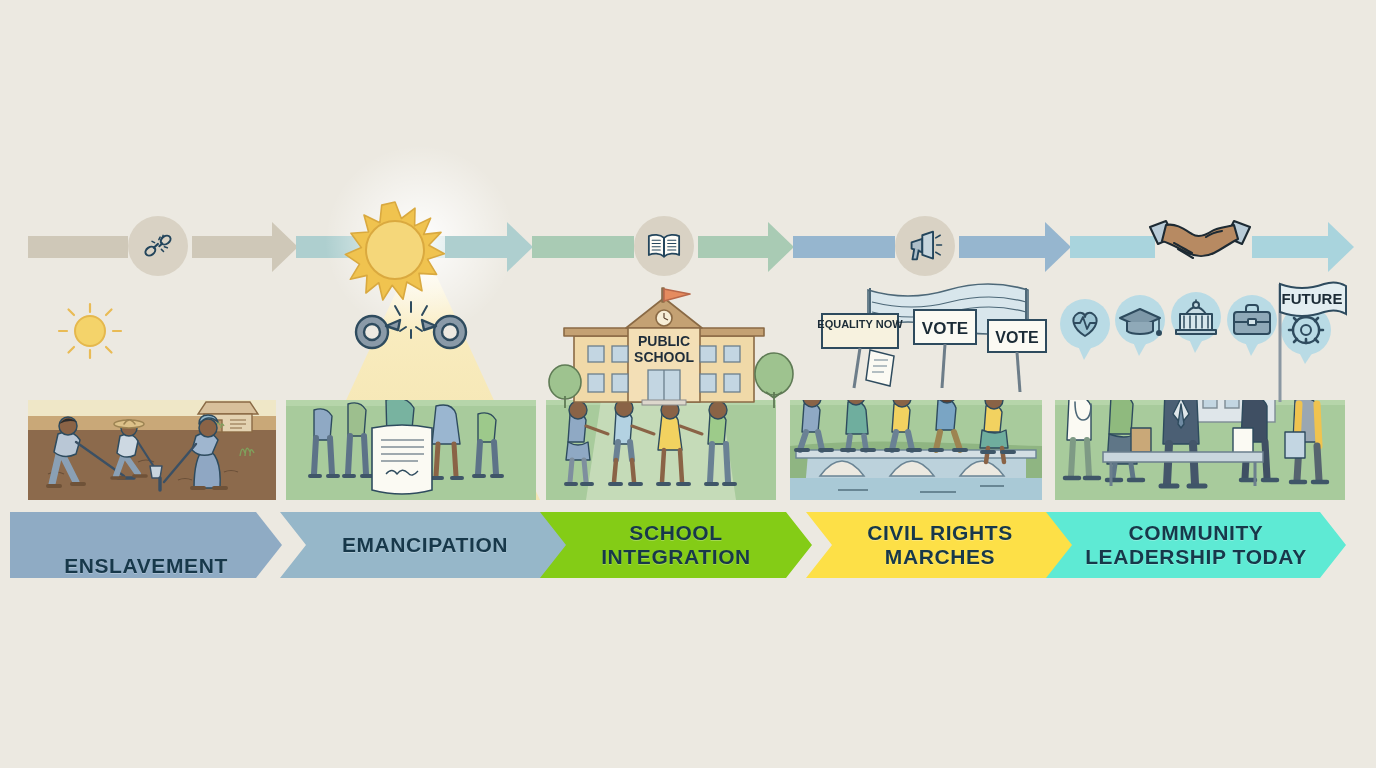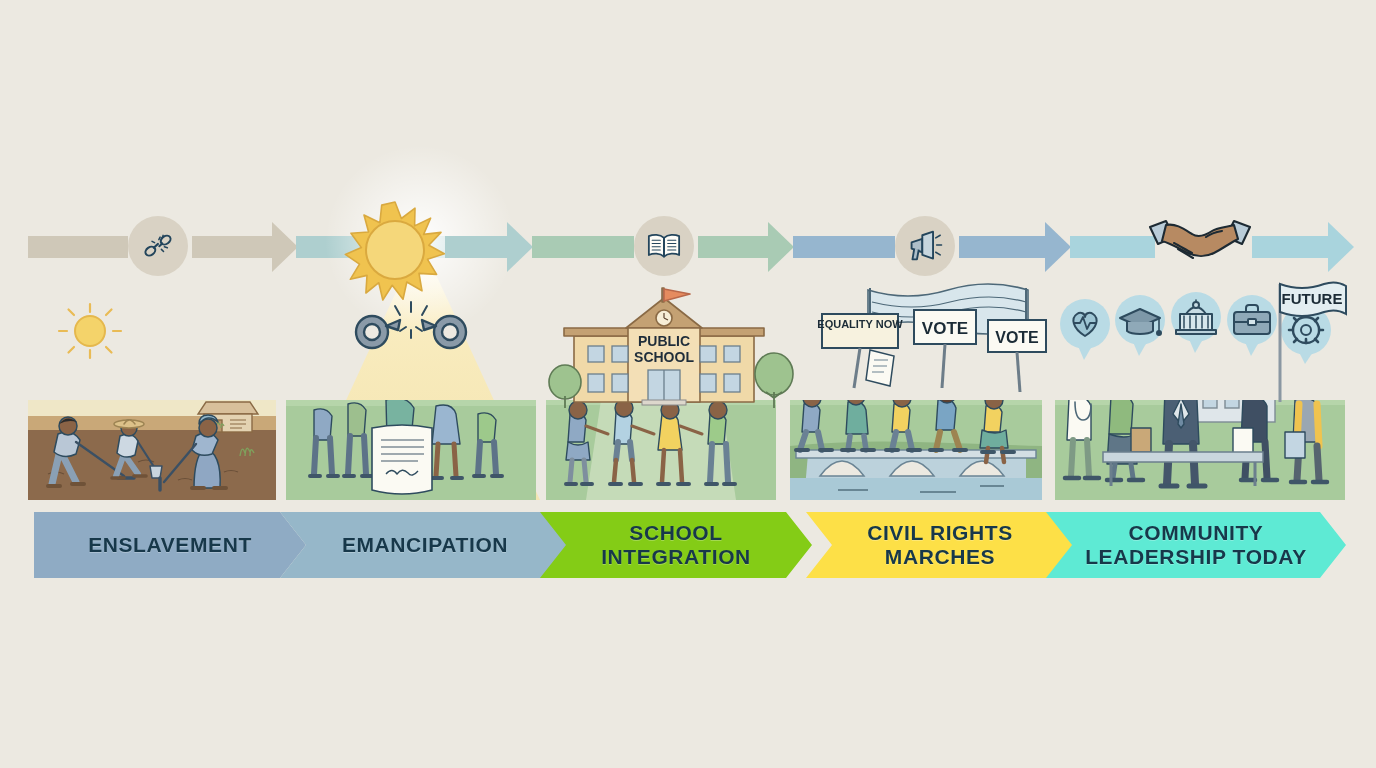--- a/index.html
+++ b/index.html
@@ -533,21 +533,21 @@
       </g>
     </g>
   </svg>
 
   <svg class="abs" style="left:1262px;top:280px;" width="86" height="122" viewBox="0 0 86 122">
     <path d="M18 4 V122" stroke="#8a97a2" stroke-width="3"></path>
     <path d="M18 4 q22 8 44 0 q12 -4 22 2 l0 28 q-10 -6 -22 -2 q-22 8 -44 0 Z" fill="#e3eef1" stroke="#2e4b5e" stroke-width="2"></path>
     <text class="t" x="50" y="24" text-anchor="middle" font-size="15" font-weight="bold" fill="#1b2b36">FUTURE</text>
   </svg>
 
-  <div class="chev first" style="left:34px;width:272px;background:#8fabc4;">
+  <div class="chev first" style="left:10px;width:272px;background:#8fabc4;align-items:flex-end;">
     <div class="chev-label">ENSLAVEMENT</div>
   </div>
   <div class="chev" style="left:280px;width:290px;background:#96b7c9;">
     <div class="chev-label">EMANCIPATION</div>
   </div>
   <div class="chev" style="left:540px;width:272px;background:#84cc16;">
     <div class="chev-label">SCHOOL INTEGRATION</div>
   </div>
   <div class="chev" style="left:806px;width:268px;background:#fde047;">
     <div class="chev-label">CIVIL RIGHTS MARCHES</div>

